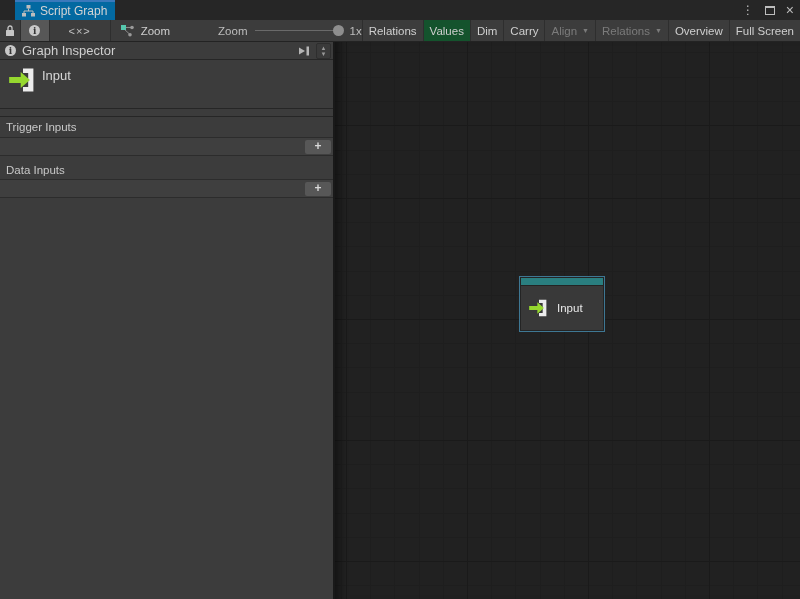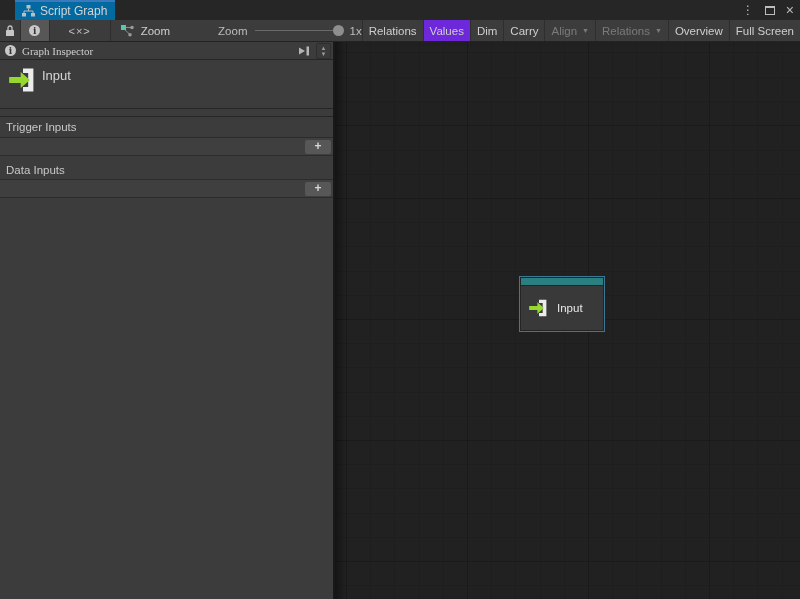--- a/index.html
+++ b/index.html
@@ -26,30 +26,30 @@
   .tbtn.code { width:64px; color:#C0C0C0; font-size:11px; letter-spacing:1px; }
   .info-circle { width:11px; height:11px; border-radius:50%; background:#C9C9C9; color:#363636;
                  font-size:9px; font-weight:bold; display:flex; align-items:center; justify-content:center;
                  font-family:"DejaVu Serif", serif; }
   .graph-ref { display:flex; align-items:center; gap:6px; margin-left:10px; color:#CFCFCF; font-size:11.5px; }
   .zoom-area { display:flex; align-items:center; gap:8px; margin-left:48px; color:#BDBDBD; font-size:11.5px; }
   .zoom-track { position:relative; width:86px; height:1px; background:#6A6A6A; }
   .zoom-knob { position:absolute; right:-3px; top:-5px; width:11px; height:11px; border-radius:50%; background:#8E8E8E; }
   .view-buttons { margin-left:auto; height:100%; display:flex; align-items:stretch; font-size:11.5px; color:#CFCFCF; }
   .vbtn { display:flex; align-items:center; padding:0 6px; border-left:1px solid #2E2E2E; white-space:nowrap; }
-  .vbtn.active { background:#6d28d9; }
+  .vbtn.active { background:#14532d; }
   .vbtn.disabled { color:#7B7B7B; }
   .vbtn .dd { font-size:7px; margin-left:5px; }
   .vbtn.gapped { }
 
   
   .inspector { position:absolute; left:0; top:42px; width:335px; height:557px; background:#3C3C3C;
                border-right:2px solid #191919; }
   .insp-header { height:18px; border-bottom:1px solid #262626; display:flex; align-items:center; gap:6px; padding:0 2px 0 5px; }
-  .insp-title { flex:1; font-size:11px; color:#CFCFCF;font-family:Liberation Serif, serif; }
+  .insp-title { flex:1; font-size:13px; color:#CFCFCF; }
   .spinner { width:15px; height:16px; background:#3A3A3A; border:1px solid #2E2E2E; border-radius:2px;
              display:flex; flex-direction:column; align-items:center; justify-content:center; color:#999; }
   .spinner span { font-size:6px; line-height:6px; }
   .unit-title-box { height:49px; border-bottom:1px solid #262626; position:relative; }
   .unit-title-box .big-icon { position:absolute; left:8px; top:7px; }
   .unit-title { position:absolute; left:42px; top:8px; font-size:13px; color:#D6D6D6; }
   .thin-strip { height:8px; border-bottom:1px solid #262626; }
   .section-label { height:20px; display:flex; align-items:center; padding:0 6px; font-size:11.5px; color:#C8C8C8;text-align:right; }
   .list-row { position:relative; height:19px; background:#3F3F3F; border-top:1px solid #2C2C2C; border-bottom:1px solid #2C2C2C; }
   .plus-btn { position:absolute; right:2px; top:2px; width:26px; height:14px; background:#575757; border-radius:2px;

